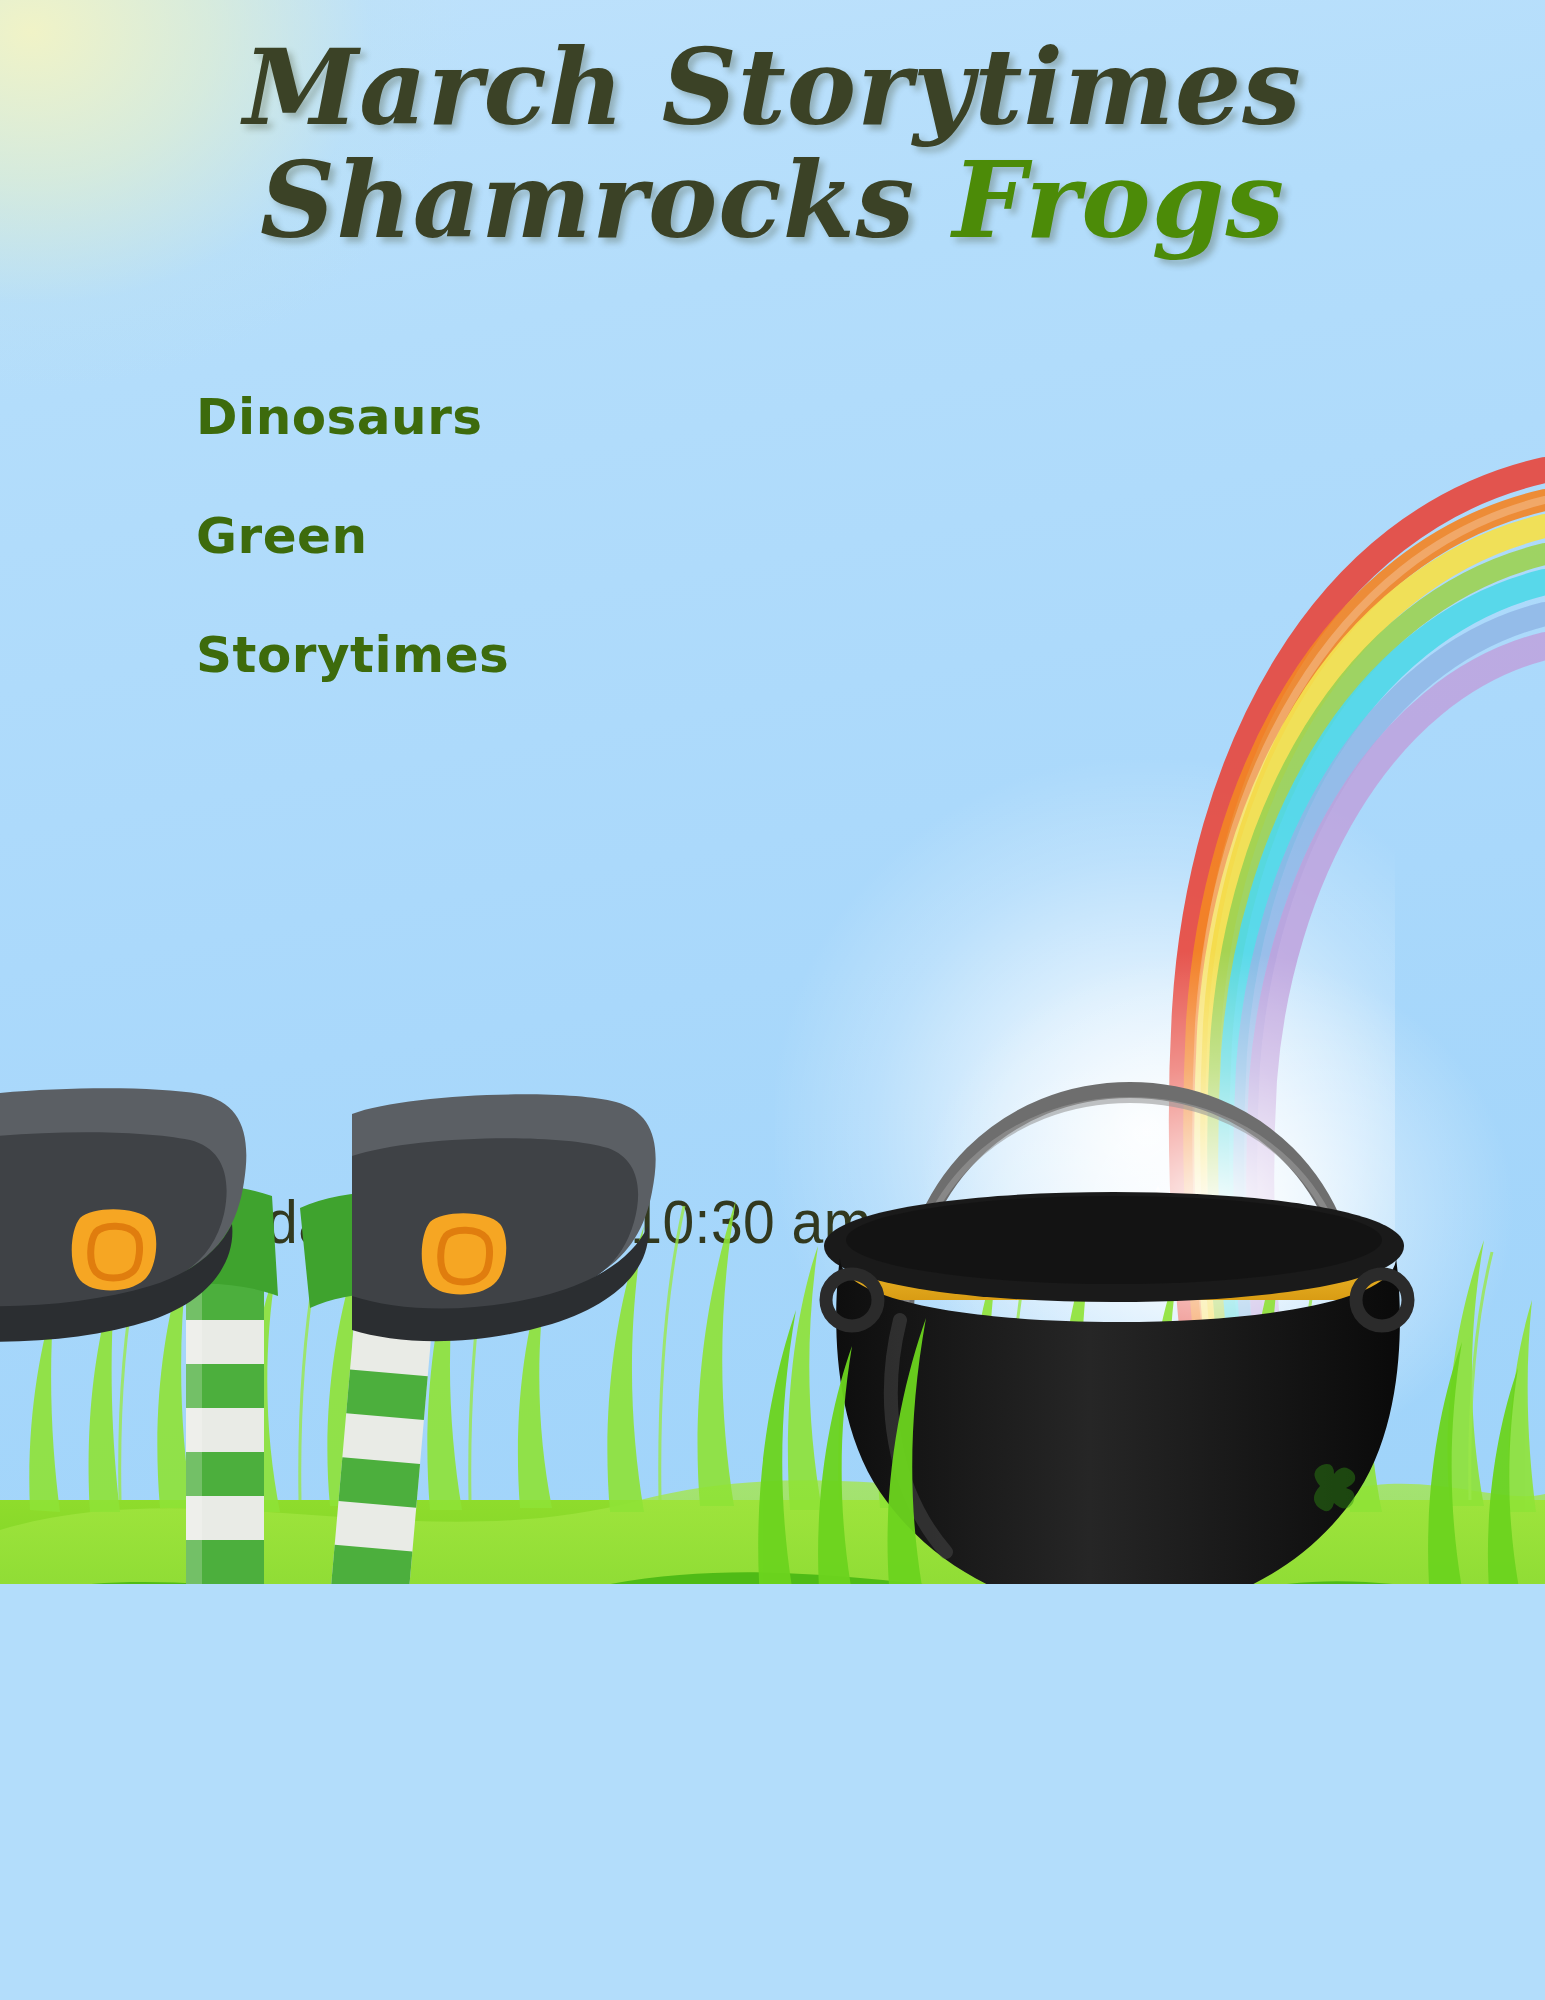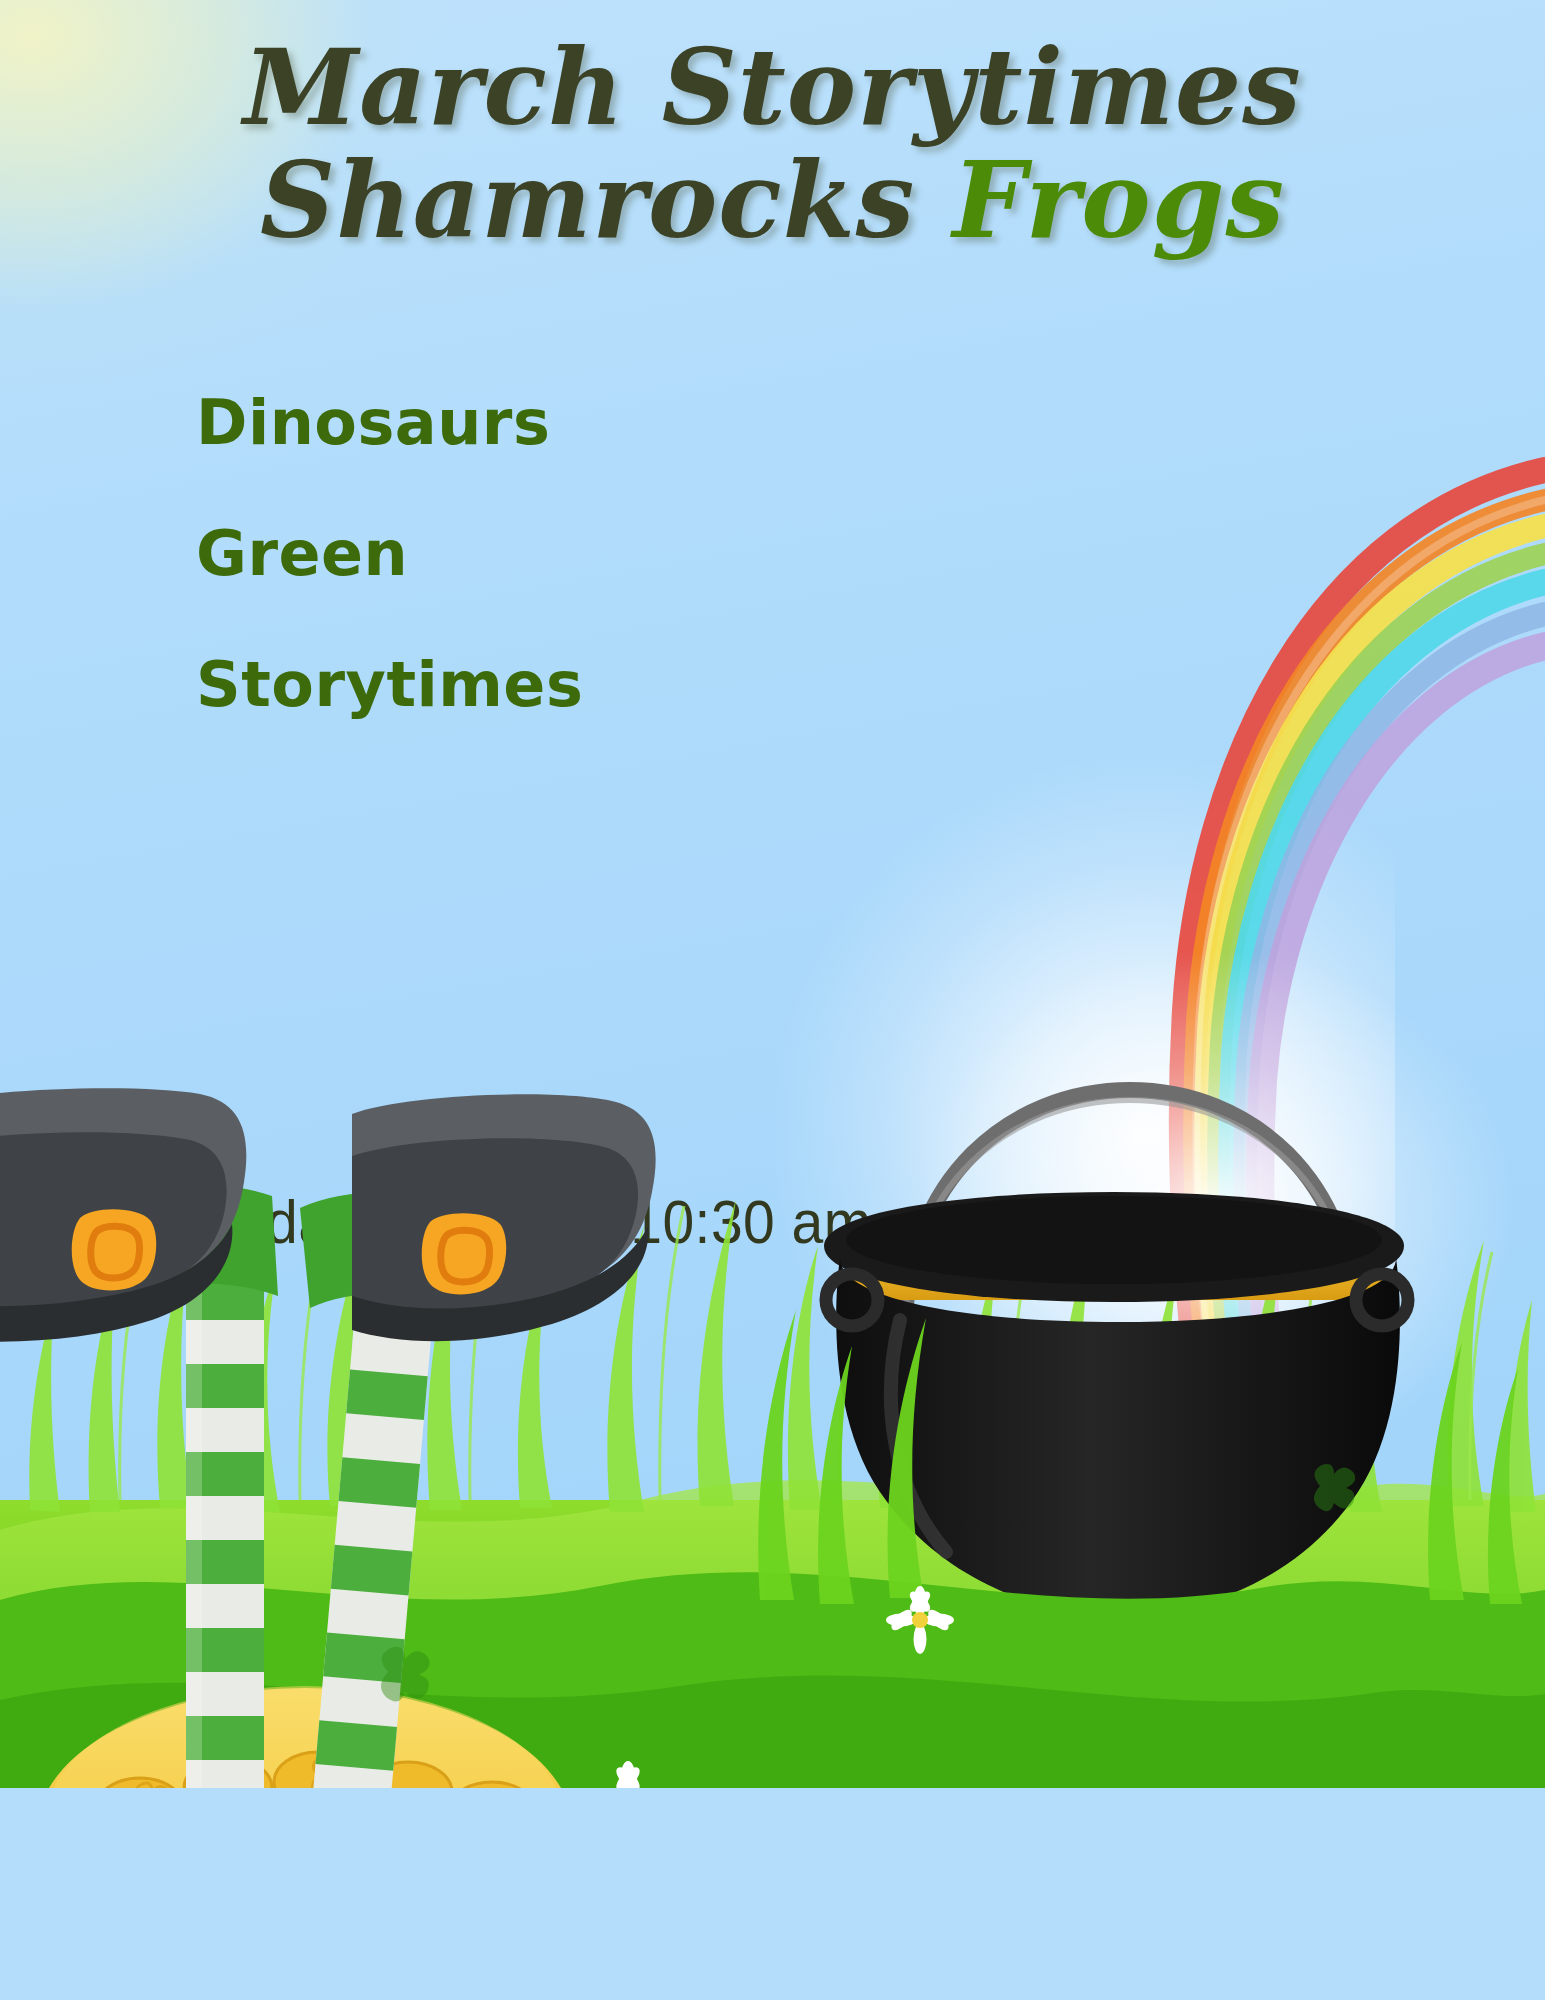--- a/index.html
+++ b/index.html
@@ -2,21 +2,21 @@
 <html><head>
 <meta charset="utf-8">
 <style>
   html,body{margin:0;padding:0;}
   body{
     width:1545px;height:2000px;overflow:hidden;
     font-family:"DejaVu Sans", sans-serif;
     background:#b3ddfb;
   }
   #poster{
-    position:relative;width:1545px;height:1788px;overflow:hidden;
+    position:relative;width:1545px;height:1584px;overflow:hidden;
     background:
       radial-gradient(ellipse 520px 420px at 2% 2%, rgba(243,244,196,0.95) 0%, rgba(228,240,205,0.65) 35%, rgba(190,226,238,0.25) 65%, rgba(179,221,251,0) 85%),
       linear-gradient(170deg,#bfe2fc 0%,#b3ddfb 22%,#a9d8fb 60%,#9ed3fa 100%);
   }
   
   .skyglow{
     position:absolute;right:150px;top:760px;width:620px;height:620px;
     background:radial-gradient(ellipse at 60% 60%, rgba(255,255,255,0.95) 0%, rgba(255,255,255,0.6) 28%, rgba(255,255,255,0.22) 52%, rgba(255,255,255,0) 72%);
     pointer-events:none;
   }
@@ -34,21 +34,21 @@
   .title-line.l1{font-size:104px;}
   .title-line.l2{font-size:104px;margin-top:6px;}
   .title-green{color:#4c8b08;}
   
   .topic-list{
     position:absolute;left:196px;top:392px;width:900px;
   }
   .topic{
     font-family:"DejaVu Sans", sans-serif;
     font-weight:bold;
-    font-size:62px;
+    font-size:50px;
     color:#3d6b0c;
     line-height:1;
     margin-bottom:69px;
     letter-spacing:0.5px;
     white-space:nowrap;
   }
   .timeline{
     position:absolute;left:55px;top:1186px;
     font-family:"Liberation Sans", sans-serif;
     font-size:62px;

